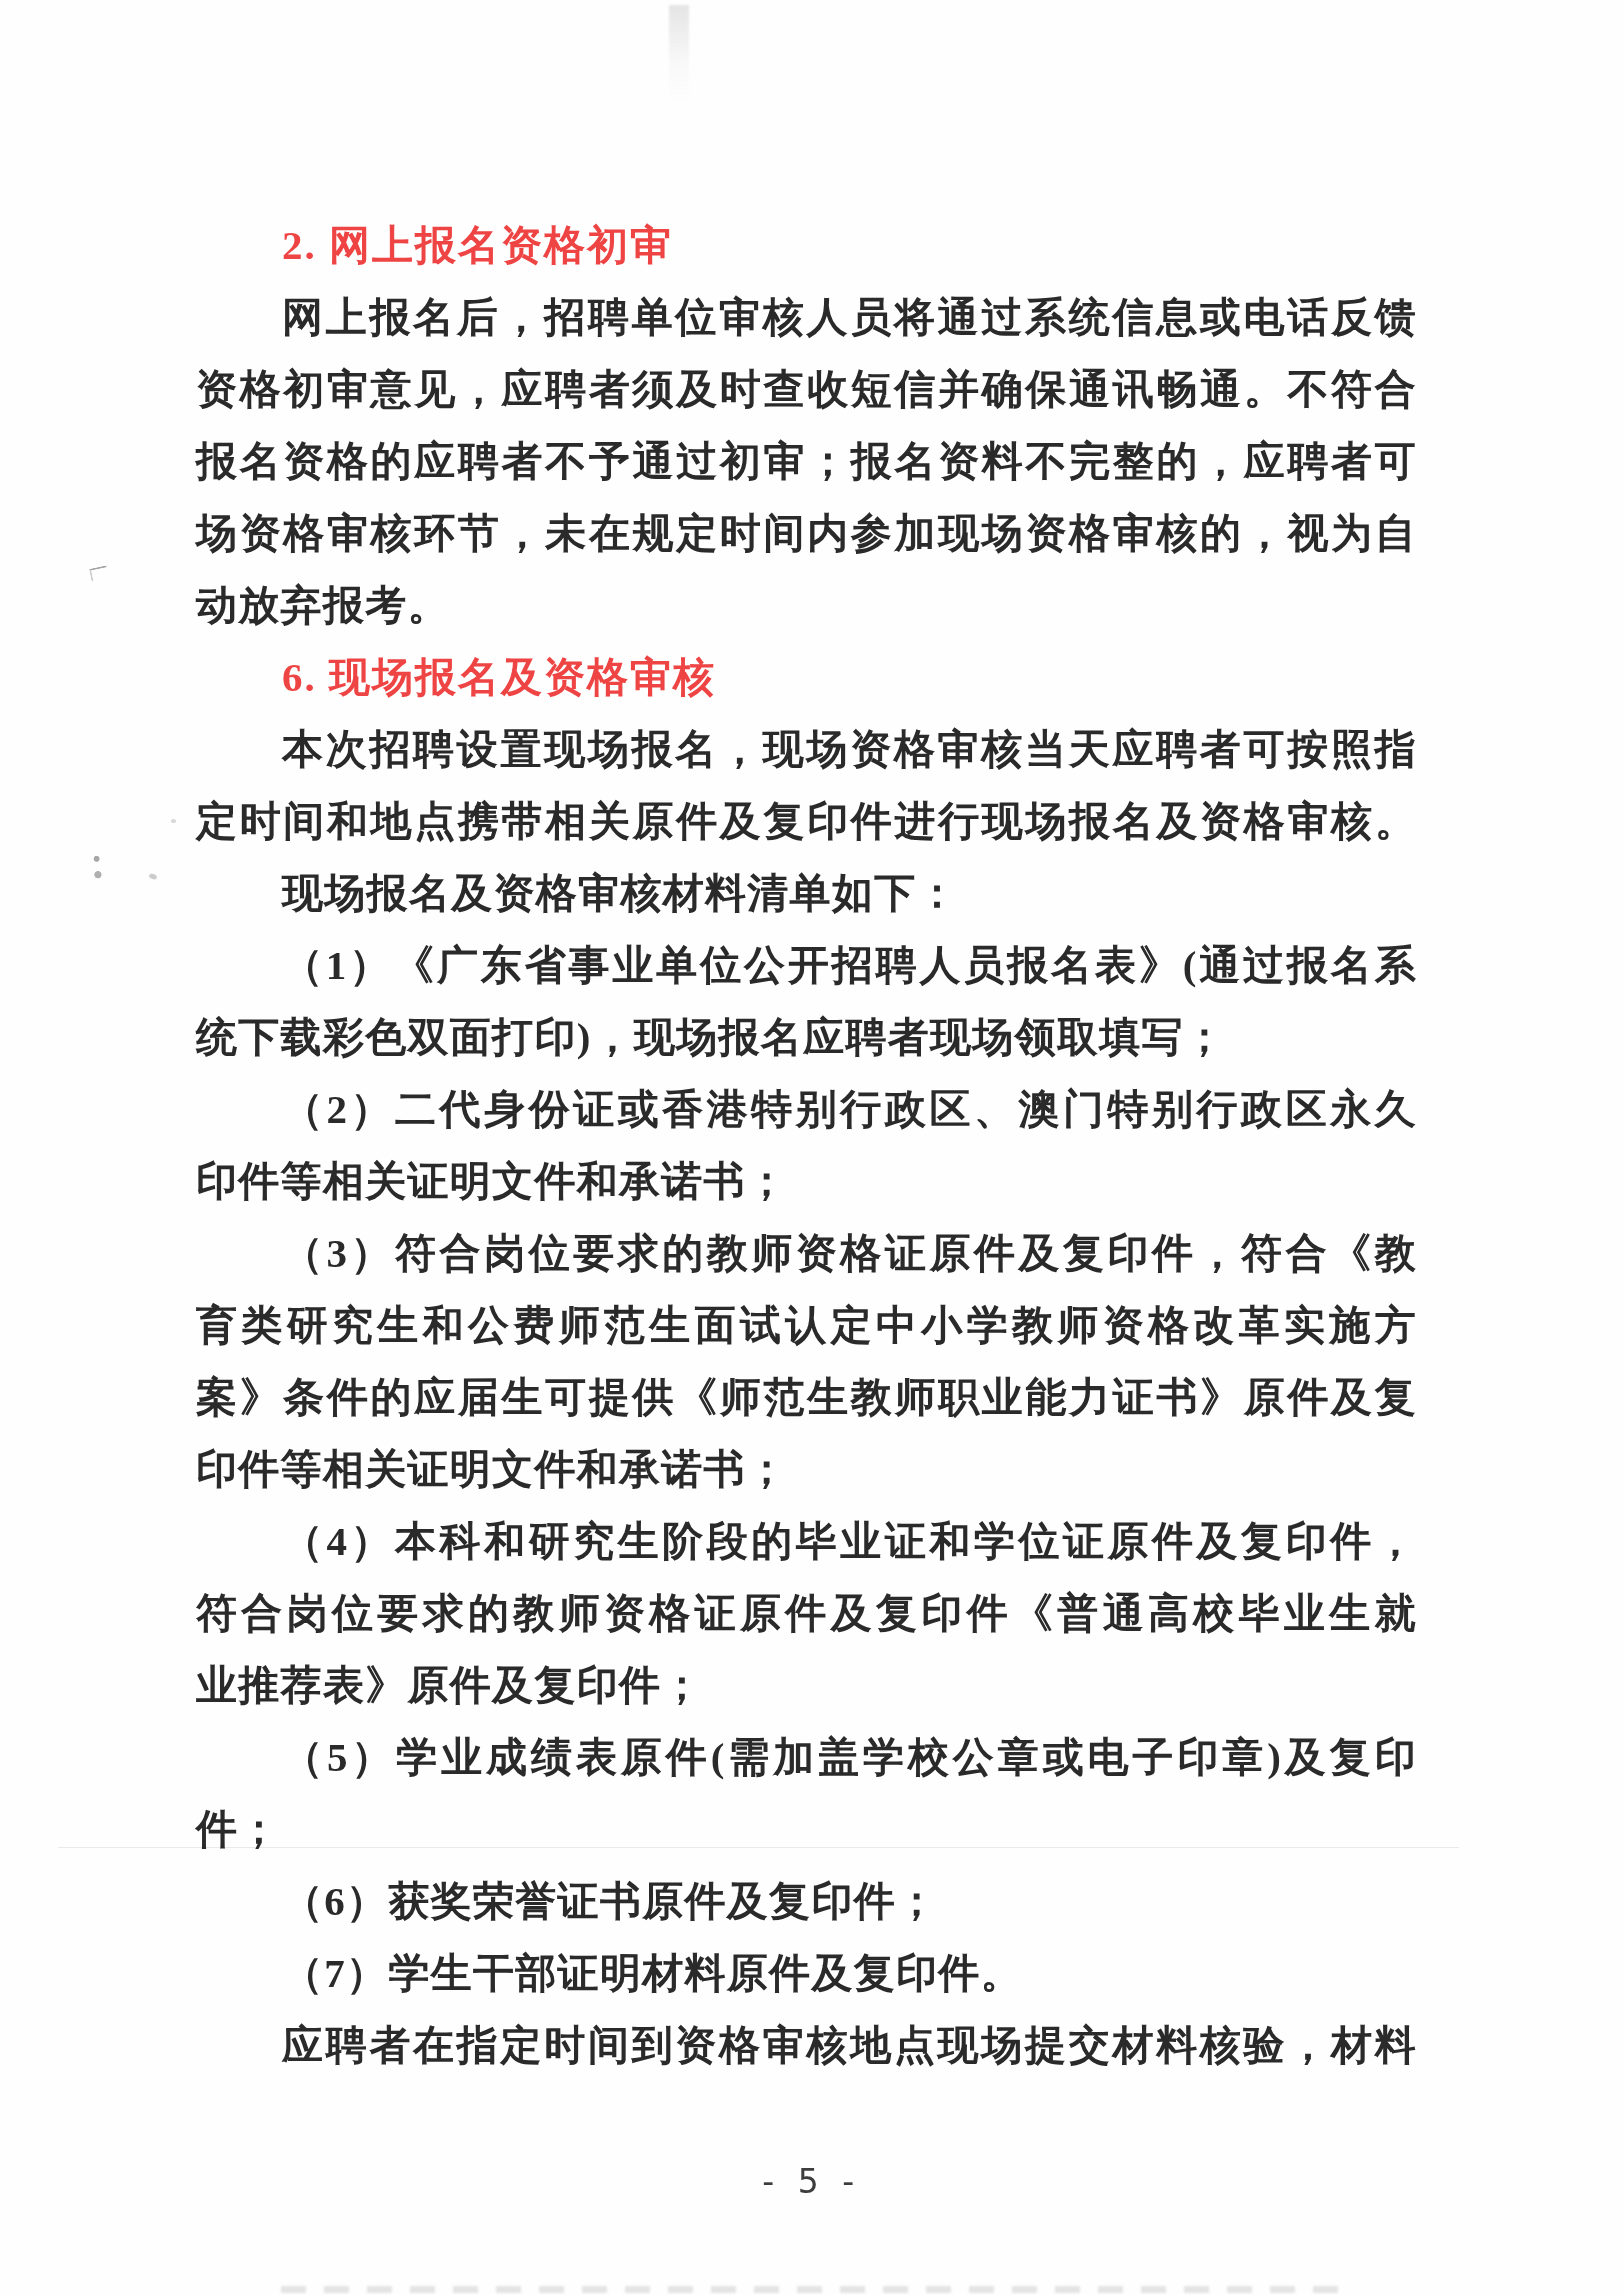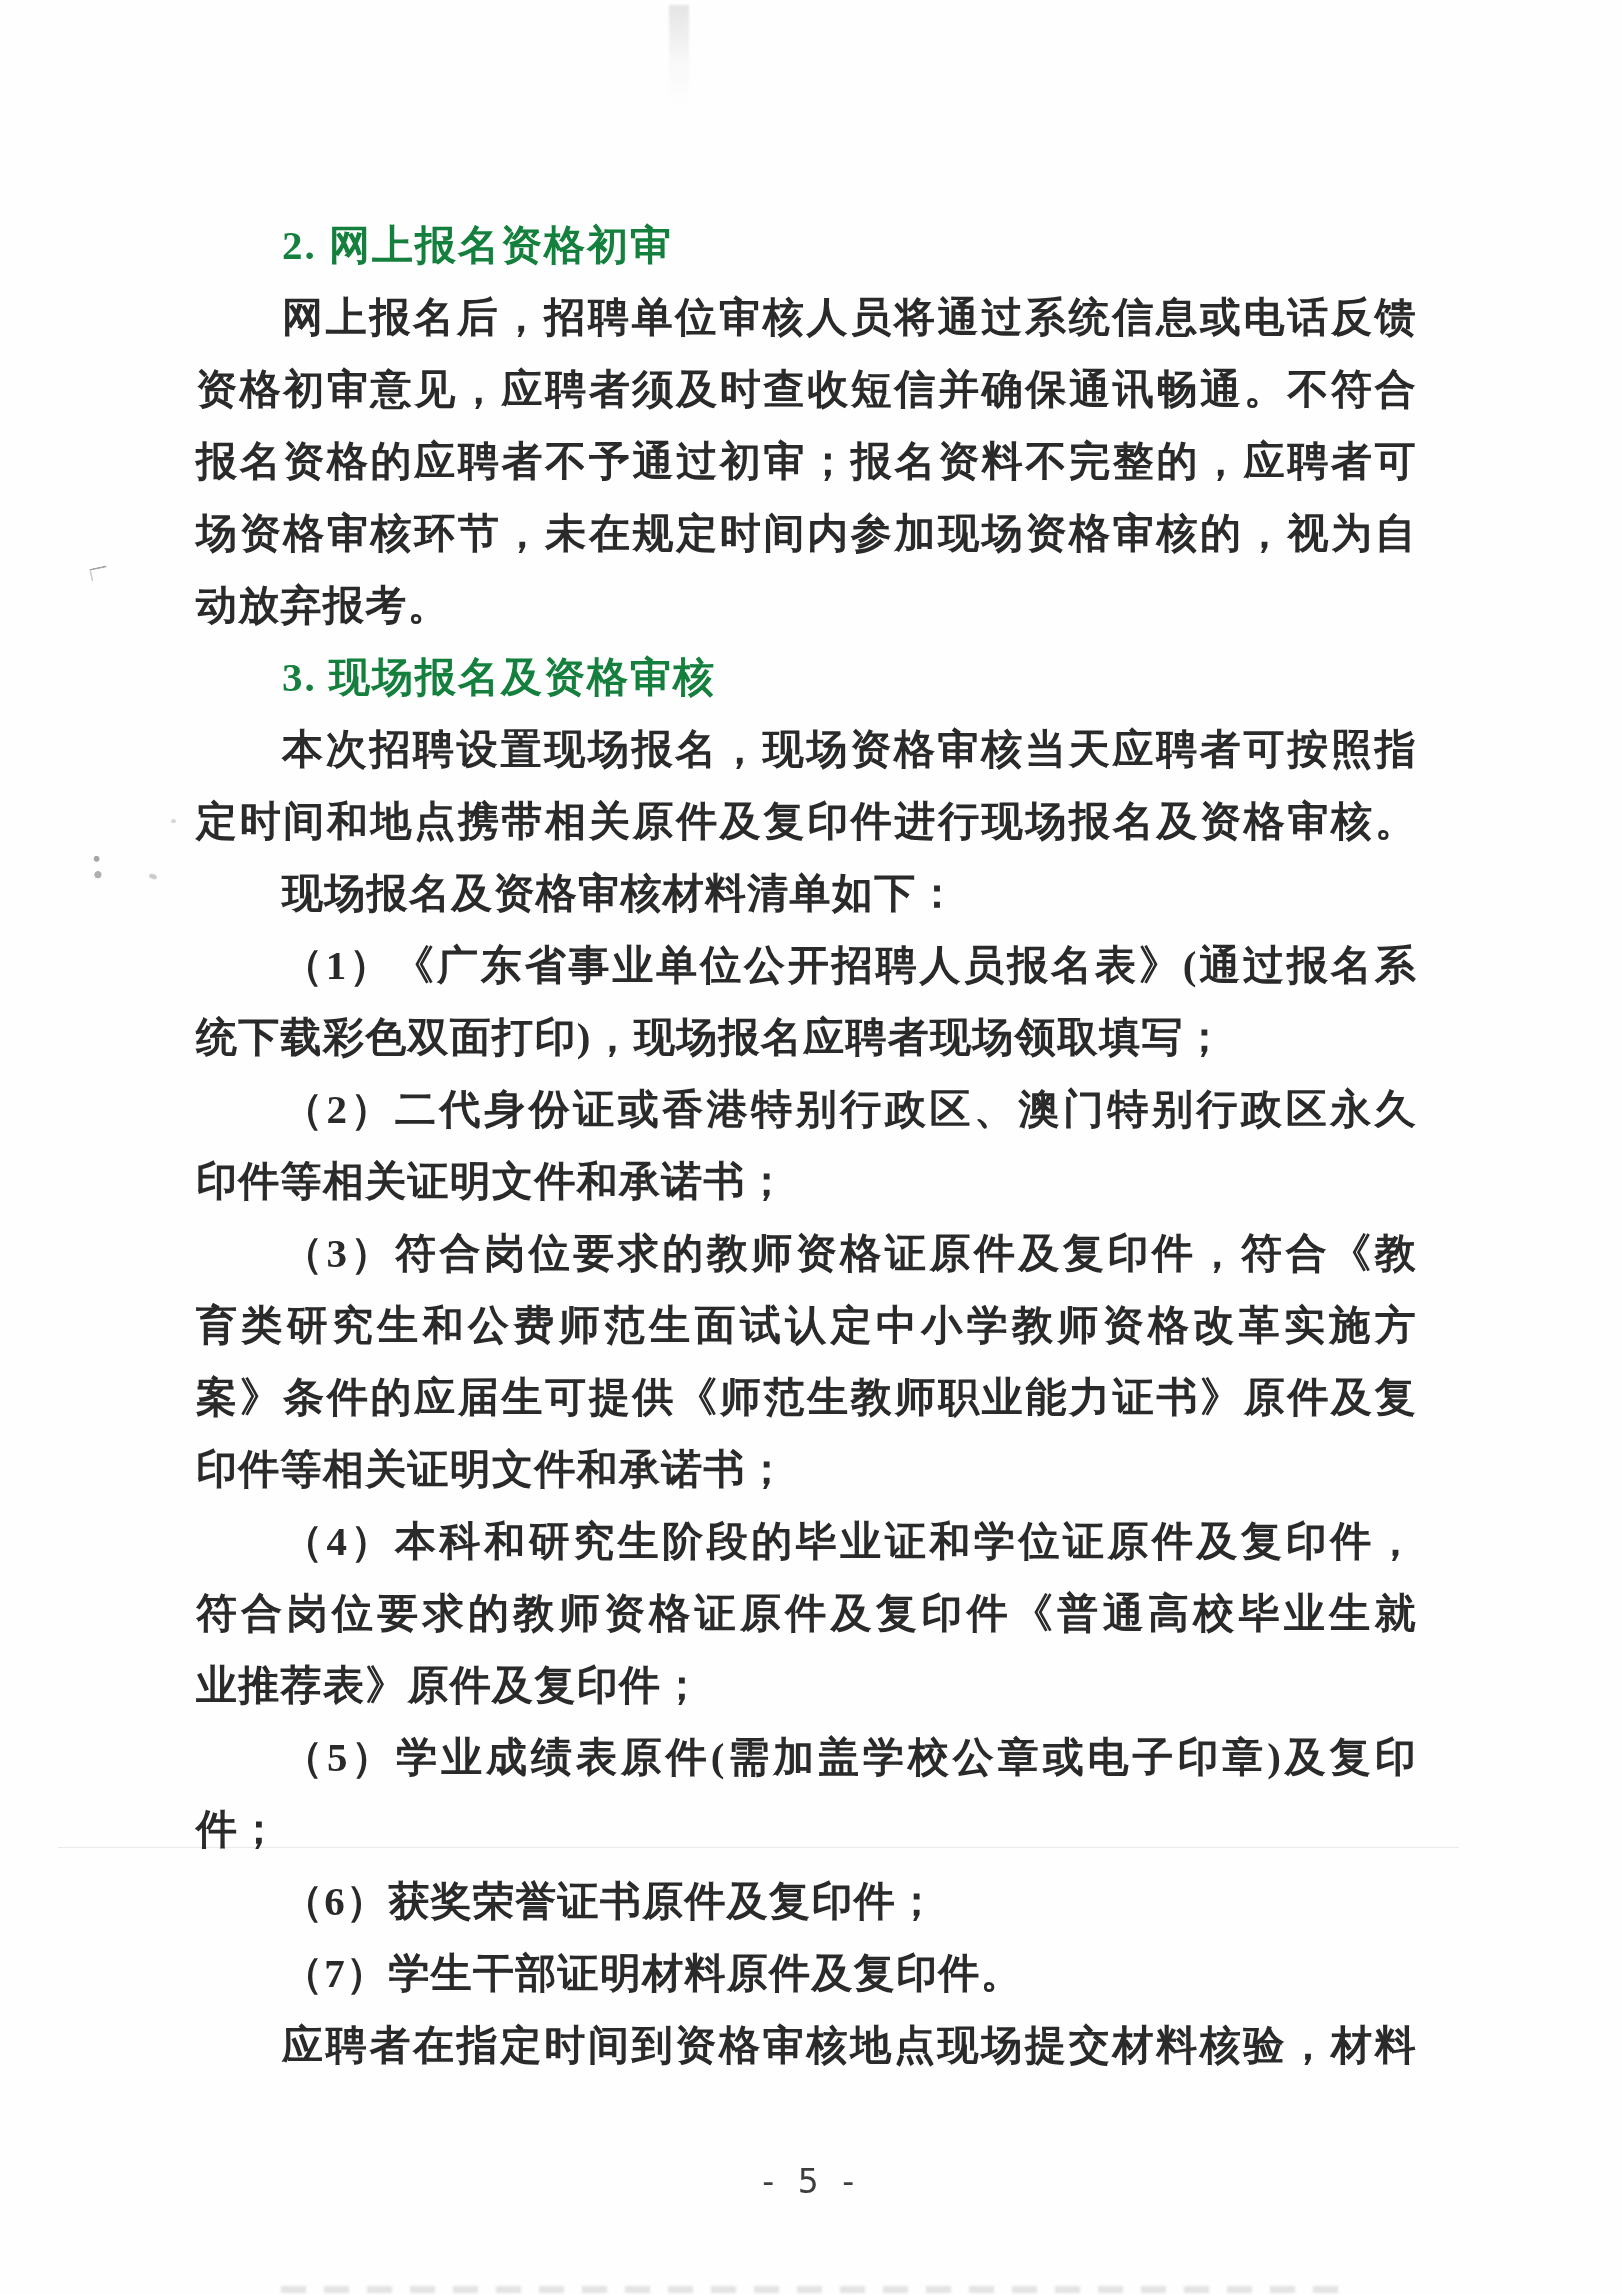--- a/index.html
+++ b/index.html
@@ -32,21 +32,21 @@
   }
   .ind {
     text-indent: 86px;
   }
   .just {
     text-align: justify;
     text-align-last: justify;
   }
   .h {
     font-weight: bold;
-    color: #15803d;
+    color: #ef4444;
     letter-spacing: 2px;
   }
   
   .page-number {
     position: absolute;
     top: 2162px;
     left: 0;
     width: 1623px;
     text-align: center;
     font-family: "DejaVu Sans", sans-serif;
@@ -113,21 +113,21 @@
   <div class="artifact faint-rule"></div>
   <div class="artifact bleedthrough"></div>
 
   <div class="text-block">
     <div class="line h ind">2. 网上报名资格初审</div>
     <div class="line ind just">网上报名后，招聘单位审核人员将通过系统信息或电话反馈</div>
     <div class="line just">资格初审意见，应聘者须及时查收短信并确保通讯畅通。不符合</div>
     <div class="line just">报名资格的应聘者不予通过初审；报名资料不完整的，应聘者可</div>
     <div class="line just">场资格审核环节，未在规定时间内参加现场资格审核的，视为自</div>
     <div class="line">动放弃报考。</div>
-    <div class="line h ind">3. 现场报名及资格审核</div>
+    <div class="line h ind">6. 现场报名及资格审核</div>
     <div class="line ind just">本次招聘设置现场报名，现场资格审核当天应聘者可按照指</div>
     <div class="line just">定时间和地点携带相关原件及复印件进行现场报名及资格审核。</div>
     <div class="line ind">现场报名及资格审核材料清单如下：</div>
     <div class="line ind just">（1）《广东省事业单位公开招聘人员报名表》(通过报名系</div>
     <div class="line">统下载彩色双面打印)，现场报名应聘者现场领取填写；</div>
     <div class="line ind just">（2）二代身份证或香港特别行政区、澳门特别行政区永久</div>
     <div class="line">印件等相关证明文件和承诺书；</div>
     <div class="line ind just">（3）符合岗位要求的教师资格证原件及复印件，符合《教</div>
     <div class="line just">育类研究生和公费师范生面试认定中小学教师资格改革实施方</div>
     <div class="line just">案》条件的应届生可提供《师范生教师职业能力证书》原件及复</div>

